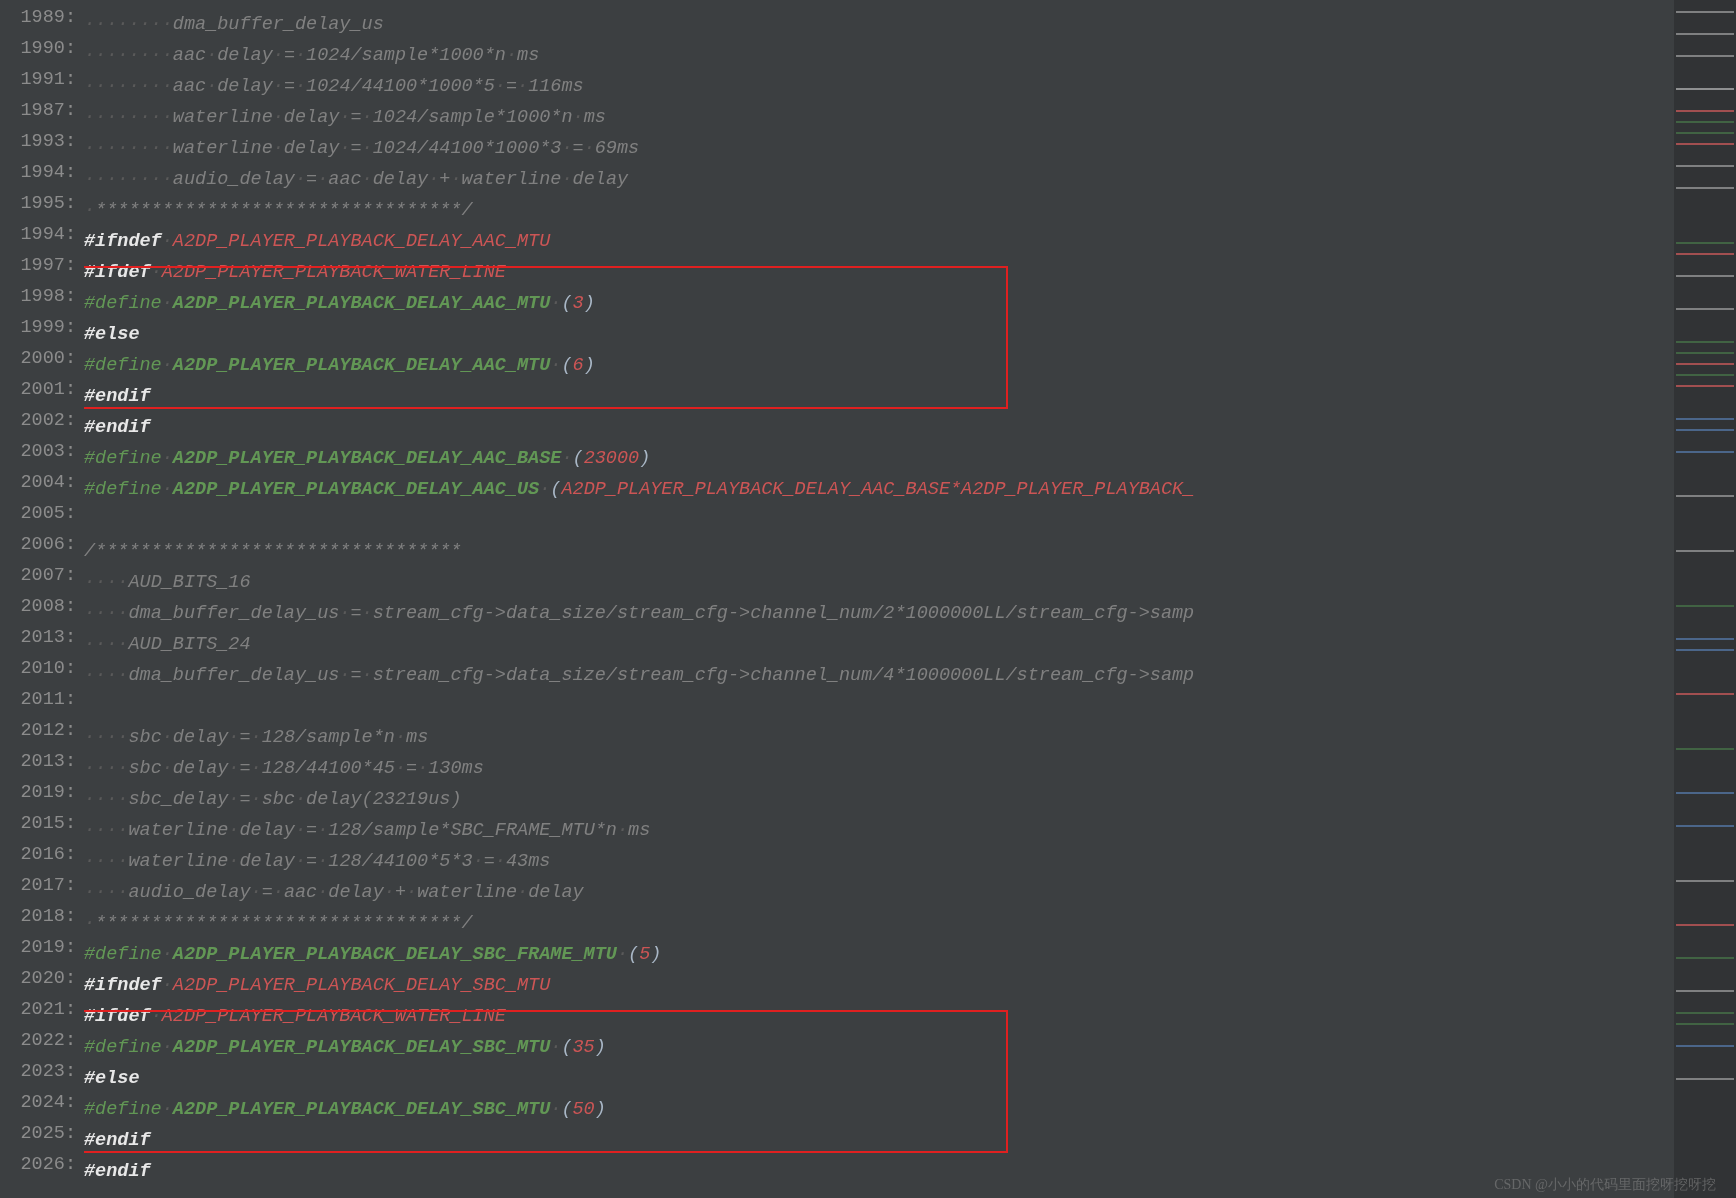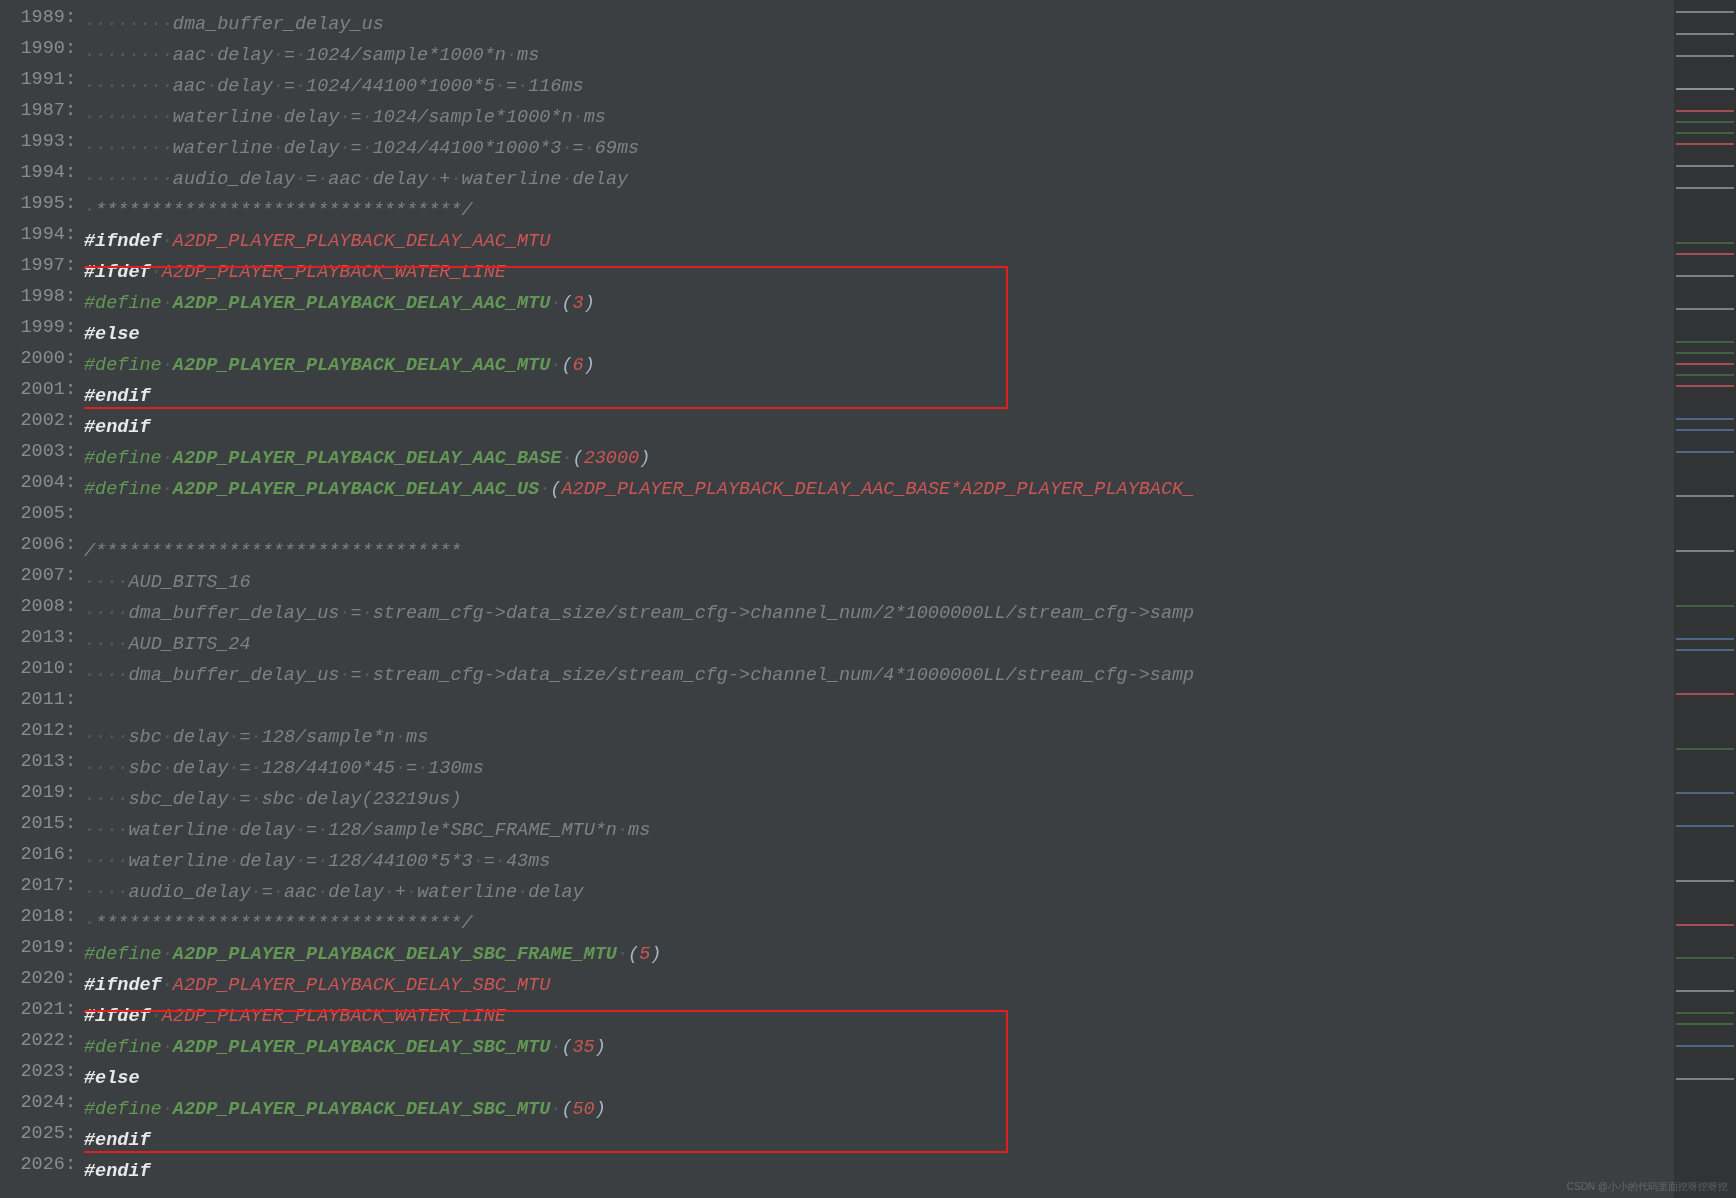--- a/index.html
+++ b/index.html
@@ -59,24 +59,24 @@
     width: 62px;
     background: #313335;
     position: relative;
     overflow:hidden;
   }
   .minimap .mm {
     position:absolute; left:2px; right:2px; height:2px; opacity:.55;
   }
   .watermark {
     position:absolute;
-    bottom:4px; right:8px;
-    font-size:10px;
+    bottom:4px; right:20px;
+    font-size:14px;
     color:#888;
-    font-family: Liberation Sans, sans-serif;
+    font-family: Liberation Serif, serif;
     opacity:.55;
     z-index:20;
   }
 </style>
 </head>
 <body>
 
 <div class="editor">
   <div class="gutter" id="gutter">
       <div>1989</div>

